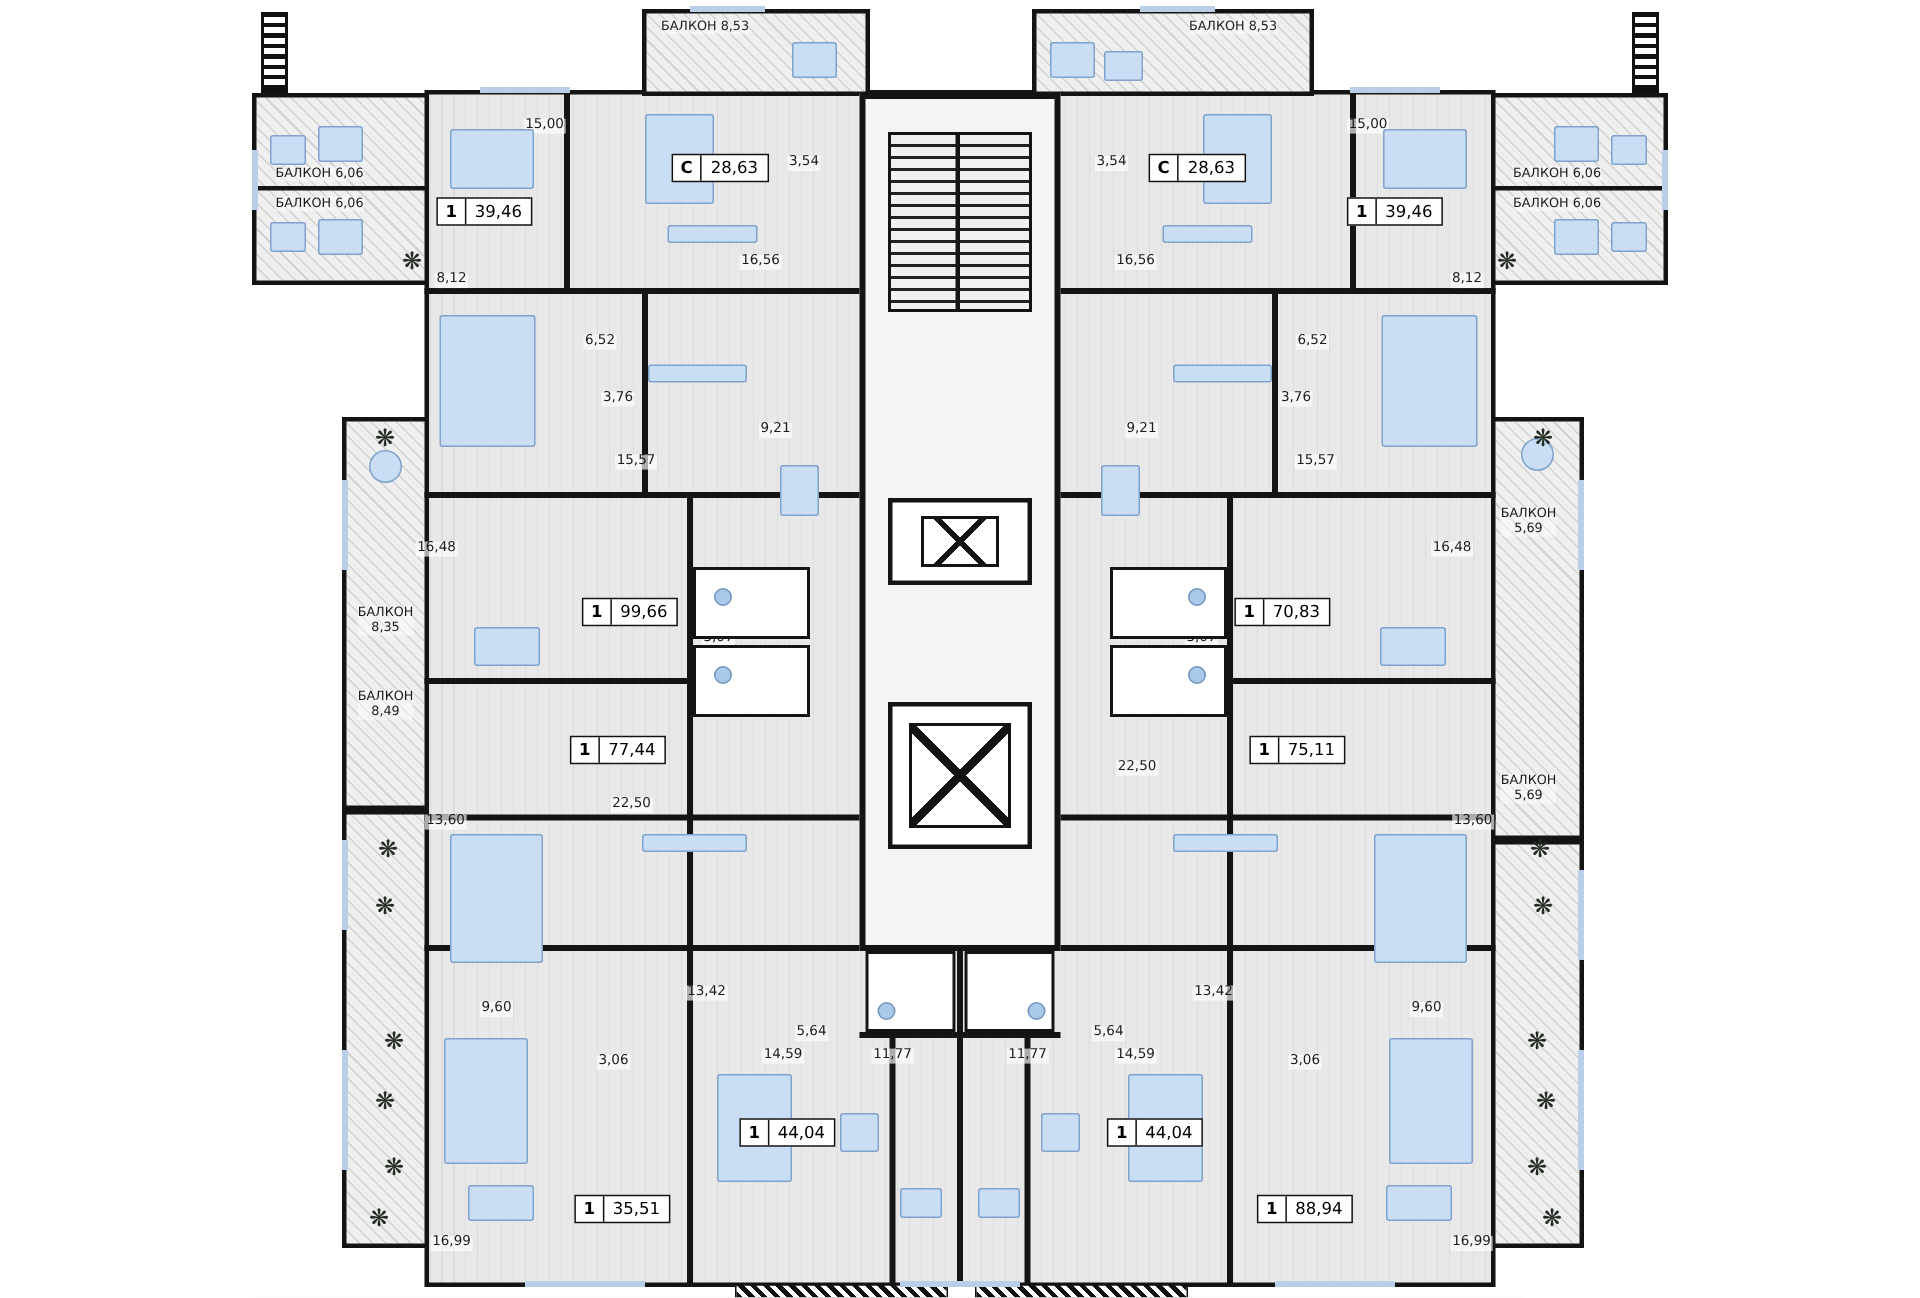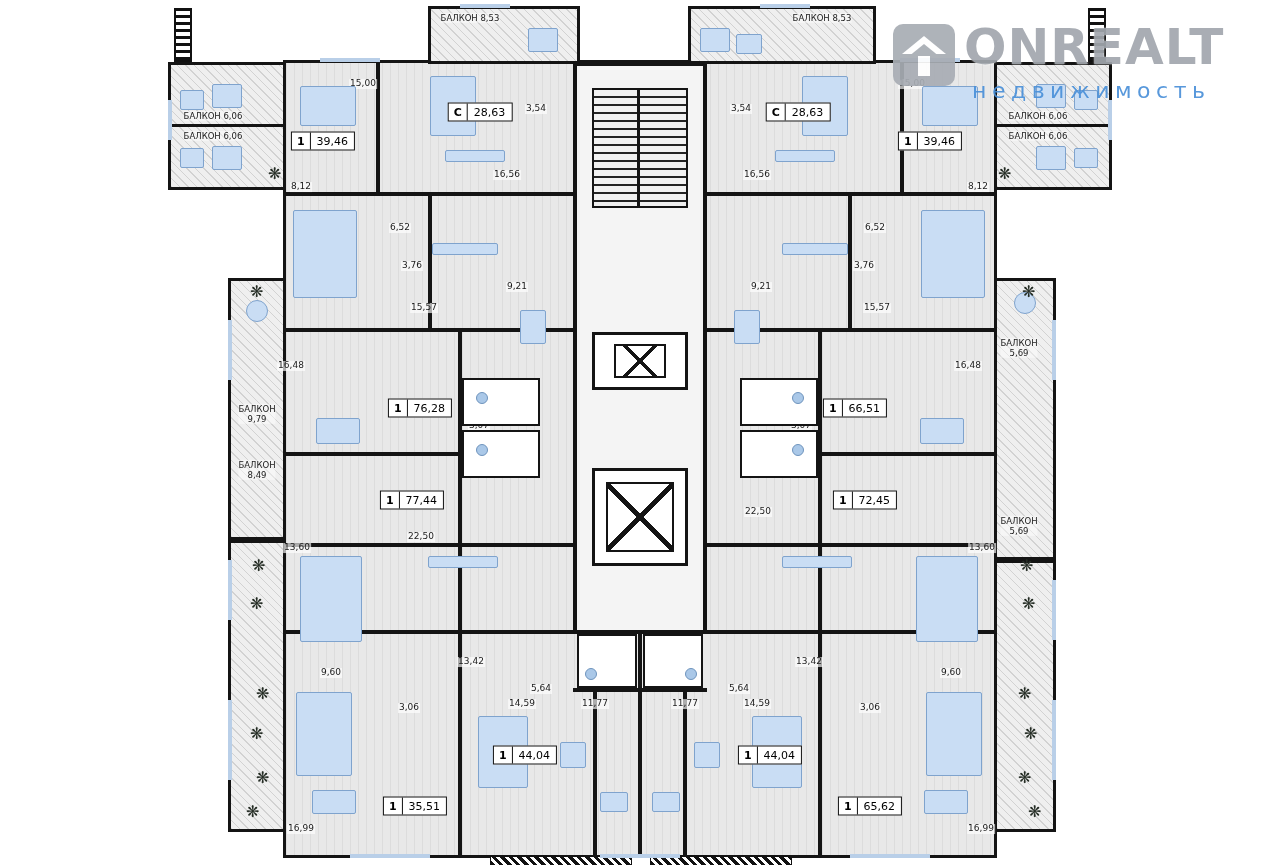--- a/index.html
+++ b/index.html
@@ -189,21 +189,21 @@
   <div class="hatchstrip" style="left:650px;top:856px;width:140px;height:8px"></div>
 
   <span class="bal" style="left:470px;top:18px"><span>БАЛКОН</span> <span>8,53</span></span>
   <span class="bal" style="left:822px;top:18px"><span>БАЛКОН</span> <span>8,53</span></span>
   <span class="bal" style="left:213px;top:116px"><span>БАЛКОН</span> <span>6,06</span></span>
   <span class="bal" style="left:213px;top:136px"><span>БАЛКОН</span> <span>6,06</span></span>
   <span class="bal" style="left:1038px;top:116px"><span>БАЛКОН</span> <span>6,06</span></span>
   <span class="bal" style="left:1038px;top:136px"><span>БАЛКОН</span> <span>6,06</span></span>
   <span class="bal stack" style="left:257px;top:414px">
       <span>БАЛКОН</span>
-      <span>9,79</span>
+      <span>8,35</span>
     </span>
   <span class="bal stack" style="left:257px;top:470px">
       <span>БАЛКОН</span>
       <span>8,49</span>
     </span>
   <span class="bal stack" style="left:1019px;top:348px">
       <span>БАЛКОН</span>
       <span>5,69</span>
     </span>
   <span class="bal stack" style="left:1019px;top:526px">
@@ -222,49 +222,49 @@
   <div class="apt" style="left:798px;top:112px">
       <span class="t">С</span>
       <span class="a">28,63</span>
     </div>
   <div class="apt" style="left:930px;top:141px">
       <span class="t">1</span>
       <span class="a">39,46</span>
     </div>
   <div class="apt" style="left:420px;top:408px">
       <span class="t">1</span>
-      <span class="a">76,28</span>
+      <span class="a">99,66</span>
     </div>
   <div class="apt" style="left:855px;top:408px">
       <span class="t">1</span>
-      <span class="a">66,51</span>
+      <span class="a">70,83</span>
     </div>
   <div class="apt" style="left:412px;top:500px">
       <span class="t">1</span>
       <span class="a">77,44</span>
     </div>
   <div class="apt" style="left:865px;top:500px">
       <span class="t">1</span>
-      <span class="a">72,45</span>
+      <span class="a">75,11</span>
     </div>
   <div class="apt" style="left:525px;top:755px">
       <span class="t">1</span>
       <span class="a">44,04</span>
     </div>
   <div class="apt" style="left:770px;top:755px">
       <span class="t">1</span>
       <span class="a">44,04</span>
     </div>
   <div class="apt" style="left:415px;top:806px">
       <span class="t">1</span>
       <span class="a">35,51</span>
     </div>
   <div class="apt" style="left:870px;top:806px">
       <span class="t">1</span>
-      <span class="a">65,62</span>
+      <span class="a">88,94</span>
     </div>
 
   <span class="dim" style="left:363px;top:84px">15,00</span>
   <span class="dim" style="left:912px;top:84px">15,00</span>
   <span class="dim" style="left:536px;top:109px">3,54</span>
   <span class="dim" style="left:741px;top:109px">3,54</span>
   <span class="dim" style="left:507px;top:175px">16,56</span>
   <span class="dim" style="left:757px;top:175px">16,56</span>
   <span class="dim" style="left:301px;top:187px">8,12</span>
   <span class="dim" style="left:978px;top:187px">8,12</span>
@@ -296,23 +296,14 @@
   <span class="dim" style="left:739px;top:689px">5,64</span>
   <span class="dim" style="left:522px;top:704px">14,59</span>
   <span class="dim" style="left:757px;top:704px">14,59</span>
   <span class="dim" style="left:595px;top:704px">11,77</span>
   <span class="dim" style="left:685px;top:704px">11,77</span>
   <span class="dim" style="left:605px;top:662px">2,72</span>
   <span class="dim" style="left:675px;top:662px">2,72</span>
   <span class="dim" style="left:301px;top:829px">16,99</span>
   <span class="dim" style="left:981px;top:829px">16,99</span>
 
-  <div id="logo">
-    <div class="house">
-      <div class="roof1"></div>
-      <div class="roof2"></div>
-      <div class="stem"></div>
-    </div>
-    <span class="brand">ONREALT</span>
-    <span class="tagline">недвижимость</span>
-  </div>
 
 </div>
 
 </body></html>

